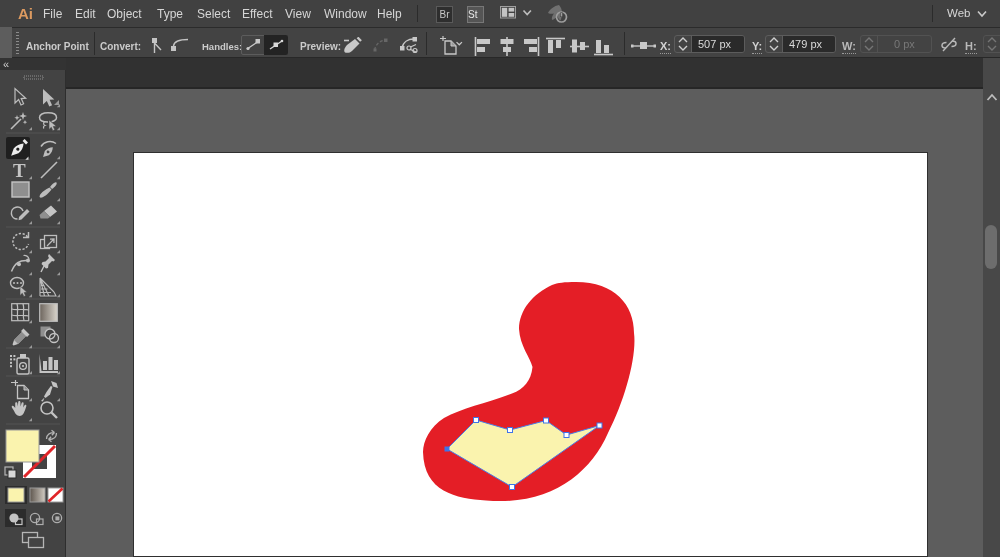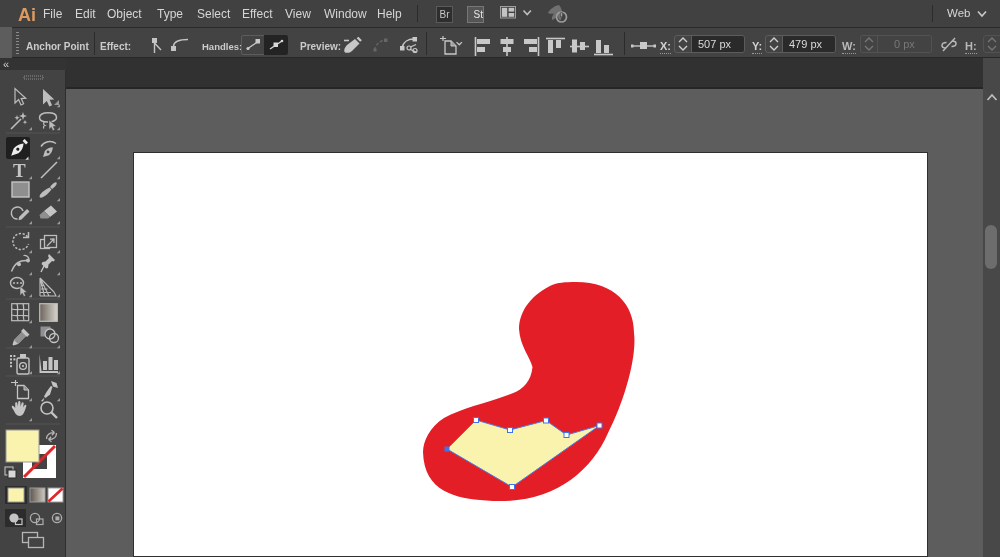--- a/index.html
+++ b/index.html
@@ -2,21 +2,21 @@
 <html><head>
 <meta charset="utf-8">
 <style>
   * { margin:0; padding:0; box-sizing:border-box; }
   html,body { width:1000px; height:557px; overflow:hidden; background:#5d5d5d;
     font-family:"Liberation Sans", sans-serif; }
   .abs { position:absolute; }
   
   #menubar { position:absolute; left:0; top:0; width:1000px; height:27px; background:#414141; }
   .menu { position:absolute; top:7px; font-size:12px; color:#d6d6d6; }
-  #ailogo { position:absolute; left:18px; top:5px; font-size:18px; font-weight:bold; color:#dc9a60; letter-spacing:0px;}
+  #ailogo { position:absolute; left:18px; top:5px; font-size:15px; font-weight:bold; color:#dc9a60; letter-spacing:0px;}
   .vsep { position:absolute; width:1px; background:#2b2b2b; }
   
   #ctrlbar { position:absolute; left:12px; top:27px; width:1000px; height:31px; background:#434343; border-top:1px solid #2b2b2b; border-bottom:1px solid #282828; }
   .clabel { position:absolute; font-size:10px; font-weight:bold; color:#cbcbcb; top:13px; }
   .flabel { position:absolute; font-size:11px; font-weight:bold; color:#d2d2d2; top:12px; border-bottom:1px dotted #9a9a9a; padding-bottom:1px;}
   .fieldgrp { position:absolute; top:7px; height:18px; border:1px solid #5c5c5c; border-radius:3px; overflow:hidden; display:flex; }
   .spincol { width:16px; height:100%; position:relative; }
   .fieldtxt { background:#2a2a2a; height:100%; flex:1; font-size:11px; color:#dadada; padding:2px 0 0 6px; border-left:1px solid #5c5c5c;}
   .fieldgrp.dis { border-color:#525252; }
   .fieldgrp.dis .fieldtxt { background:transparent; color:#787878; border-left:1px solid #525252;padding-left:16px; }
@@ -63,21 +63,21 @@
   <span class="menu" style="left:75px">Edit</span>
   <span class="menu" style="left:107px">Object</span>
   <span class="menu" style="left:157px">Type</span>
   <span class="menu" style="left:197px">Select</span>
   <span class="menu" style="left:242px">Effect</span>
   <span class="menu" style="left:285px">View</span>
   <span class="menu" style="left:324px">Window</span>
   <span class="menu" style="left:377px">Help</span>
   <div class="vsep" style="left:417px; top:5px; height:17px;"></div>
   <div class="abs" style="left:436px;top:6px;width:17px;height:17px;background:#2e2e2e;border:1px solid #5a5a5a;color:#c7c7c7;font-size:10px;text-align:center;line-height:15px;">Br</div>
-  <div class="abs" style="left:467px;top:6px;width:17px;height:17px;background:#555555;border:1px solid #777;color:#e8e8e8;font-size:10px;text-align:right;line-height:15px;">St</div>
+  <div class="abs" style="left:467px;top:6px;width:17px;height:17px;background:#555555;border:1px solid #777;color:#e8e8e8;font-size:10px;text-align:left;line-height:15px;">St</div>
   <svg class="abs" style="left:500px;top:6px" width="32" height="14" viewBox="0 0 32 14">
     <rect x="0.5" y="0.5" width="15" height="11.5" fill="none" stroke="#9f9f9f" stroke-width="1"></rect>
     <rect x="1.8" y="1.8" width="5.4" height="9" fill="#c3c3c3"></rect>
     <rect x="8.6" y="1.8" width="5.6" height="3.8" fill="#c3c3c3"></rect>
     <rect x="8.6" y="7" width="5.6" height="3.8" fill="#c3c3c3"></rect>
     <path d="M23.5 4.5 l3.7 4 l3.7 -4" stroke="#bdbdbd" stroke-width="1.7" fill="none"></path>
   </svg>
   <svg class="abs" style="left:545px;top:4px" width="25" height="20" viewBox="0 0 25 20">
     <path d="M14 1 C 9 2 5 5 3 9 C 5 10 7 10 9 9.5 C 7 12 6.5 14 7 16 C 9 15.5 11 14 12.5 12 C 13 14 14 15.5 15.5 16.5 C 17.5 12 18 5 14 1 Z" fill="#707070"></path>
     <circle cx="16.5" cy="13" r="5" fill="none" stroke="#9d9d9d" stroke-width="1.7"></circle>
@@ -87,21 +87,21 @@
   <div class="vsep" style="left:932px; top:5px; height:17px;"></div>
   <span class="menu" style="left:947px;font-size:11.5px;">Web</span>
   <svg class="abs" style="left:976px;top:10px" width="12" height="8" viewBox="0 0 12 8">
     <path d="M2 1.5 l4 4.5 l4 -4.5" stroke="#c9c9c9" stroke-width="1.6" fill="none"></path>
   </svg>
 </div>
 <div id="ctrlbar">
   <div class="abs" style="left:4px;top:4px;width:3px;height:22px;background:repeating-linear-gradient(to bottom,#8a8a8a 0 1px,transparent 1px 3px);"></div>
   <span class="clabel" style="left:14px;">Anchor Point</span>
   <div class="vsep" style="left:82px;top:4px;height:23px;"></div>
-  <span class="clabel" style="left:88px;">Effect:</span>
+  <span class="clabel" style="left:88px;">Convert:</span>
   <svg class="abs" style="left:134px;top:9px" width="17" height="17" viewBox="0 0 17 17">
     <rect x="6" y="1" width="5" height="5" fill="#c4c4c4"></rect>
     <path d="M8.5 6 L8.5 16 M8.5 6 L15 13" stroke="#c4c4c4" stroke-width="1.4" fill="none"></path>
   </svg>
   <svg class="abs" style="left:158px;top:10px" width="19" height="15" viewBox="0 0 19 15">
     <rect x="1" y="8" width="5" height="5" fill="#c4c4c4"></rect>
     <path d="M3.5 8 C 4 3 10 1.5 18 1.5" stroke="#c4c4c4" stroke-width="1.4" fill="none"></path>
   </svg>
   <span class="clabel" style="left:190px;font-size:9.5px;">Handles:</span>
   <div class="abs" style="left:229px;top:7px;width:47px;height:20px;border:1px solid #5c5c5c;border-radius:2px;"></div>

